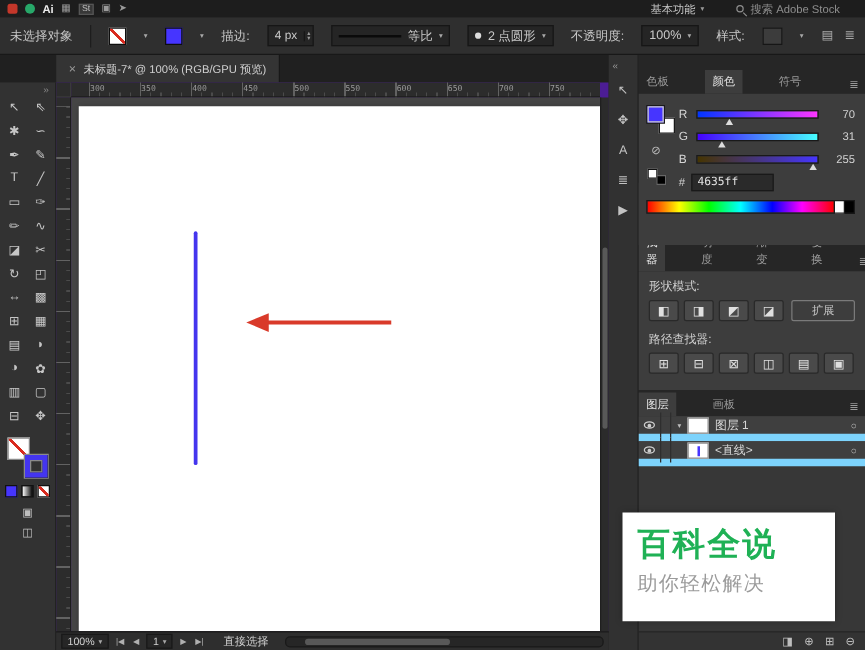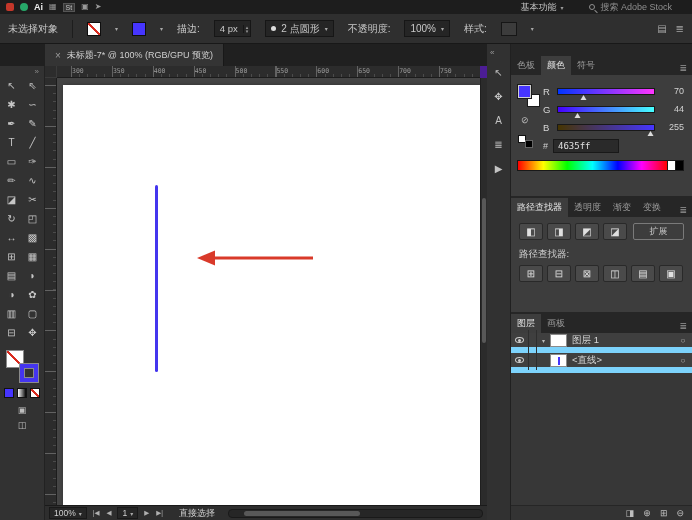--- a/index.html
+++ b/index.html
@@ -109,21 +109,21 @@
 
   
   .dock { position:absolute; left:487px; top:44px; width:205px; bottom:0; background:#262626; }
   .dock-strip { position:absolute; left:0; top:0; width:24px; bottom:0; background:#313131;
                 border-right:1px solid #202020; display:flex; flex-direction:column; align-items:center;
                 padding-top:4px; gap:11px; }
   .strip-expand { color:#9a9a9a; font-size:8px; align-self:flex-start; padding-left:3px; }
   .strip-ico { background:none; border:none; color:#c3c3c3; font-size:10px; line-height:1; padding:0; }
   .panels { position:absolute; left:24px; right:0; top:0; bottom:0; display:flex; flex-direction:column; }
   .gap14 { height:14px; } .gap4 { height:4px; }
-  .ptabs { height:17px; background:#262626; display:flex; align-items:flex-end; font-size:9px; color:#9c9c9c; }
+  .ptabs { height:17px; background:#262626; display:flex; align-items:flex-end; font-size:9px; color:#9c9c9c;gap:23px; }
   .ptab { padding:3px 6px; background:none; border:none; color:#9c9c9c; font-size:9px; }
   .ptab.active { background:#3d3d3d; color:#e3e3e3; }
   .pmenu { margin-left:auto; color:#9a9a9a; font-size:9px; padding:0 5px 2px 0; }
   .pbody { background:#3d3d3d; }
 
   
   .color-body { height:121px; padding:8px 8px 6px 6px; position:relative; }
   .proxy { position:absolute; left:7px; top:10px; width:22px; height:22px; }
   .proxy .back { position:absolute; right:0; bottom:0; width:13px; height:13px; background:#fff; border:1px solid #1a1a1a; }
   .proxy .front { position:absolute; left:0; top:0; width:13px; height:13px; background:#4635ff;
@@ -234,20 +234,25 @@
     <span class="dd">▾</span>
     <span>描边:</span>
     <span class="stepper">
       <span class="num">4 px</span>
       <span class="spin">
         <span>▴</span>
         <span>▾</span>
       </span>
     </span>
     <span class="ctrl-box">
+      <span class="profile-line"></span>
+      <span>等比</span>
+      <span class="dd">▾</span>
+    </span>
+    <span class="ctrl-box">
       <span class="brush-dot"></span>
       <span>2 点圆形</span>
       <span class="dd">▾</span>
     </span>
     <span>不透明度:</span>
     <span class="ctrl-box">
       <span>100%</span>
       <span class="dd">▾</span>
     </span>
     <span>样式:</span>
@@ -471,21 +476,21 @@
             <div class="chan-track chan-r">
               <span class="chan-handle" style="left:27%"></span>
             </div>
             <span class="chan-value">70</span>
           </div>
           <div class="chan-row">
             <span class="chan-label">G</span>
             <div class="chan-track chan-g">
               <span class="chan-handle" style="left:21%"></span>
             </div>
-            <span class="chan-value">44</span>
+            <span class="chan-value">31</span>
           </div>
           <div class="chan-row">
             <span class="chan-label">B</span>
             <div class="chan-track chan-b">
               <span class="chan-handle" style="left:97%"></span>
             </div>
             <span class="chan-value">255</span>
           </div>
 
           <div class="hex-row">
@@ -504,20 +509,21 @@
 
       <div>
         <div class="ptabs">
           <button class="ptab active">路径查找器</button>
           <button class="ptab">透明度</button>
           <button class="ptab">渐变</button>
           <button class="ptab">变换</button>
           <span class="pmenu">≣</span>
         </div>
         <div class="pbody pf-body">
+          <div class="pf-label">形状模式:</div>
           <div class="pf-row">
             <span style="display:flex;gap:4px;">
 
                 <button class="pf-btn">
                   <span>◧</span>
                 </button>
 
                 <button class="pf-btn">
                   <span>◨</span>
                 </button>
@@ -601,20 +607,24 @@
             <button class="lb-ico"><span>⊕</span></button>
 
             <button class="lb-ico"><span>⊞</span></button>
 
             <button class="lb-ico"><span>⊖</span></button>
           </div>
       </div>
     </div>
   </div>
 
+  <div class="watermark">
+    <div class="wm-title">百科全说</div>
+    <div class="wm-sub">助你轻松解决</div>
+  </div>
 
   <div class="statusbar">
     <span class="zoom-box">
       <span>100%</span>
       <span class="dd">▾</span>
     </span>
     <button class="nav-btn">|◀</button>
     <button class="nav-btn">◀</button>
     <span class="ab-num">
       <span>1</span>

